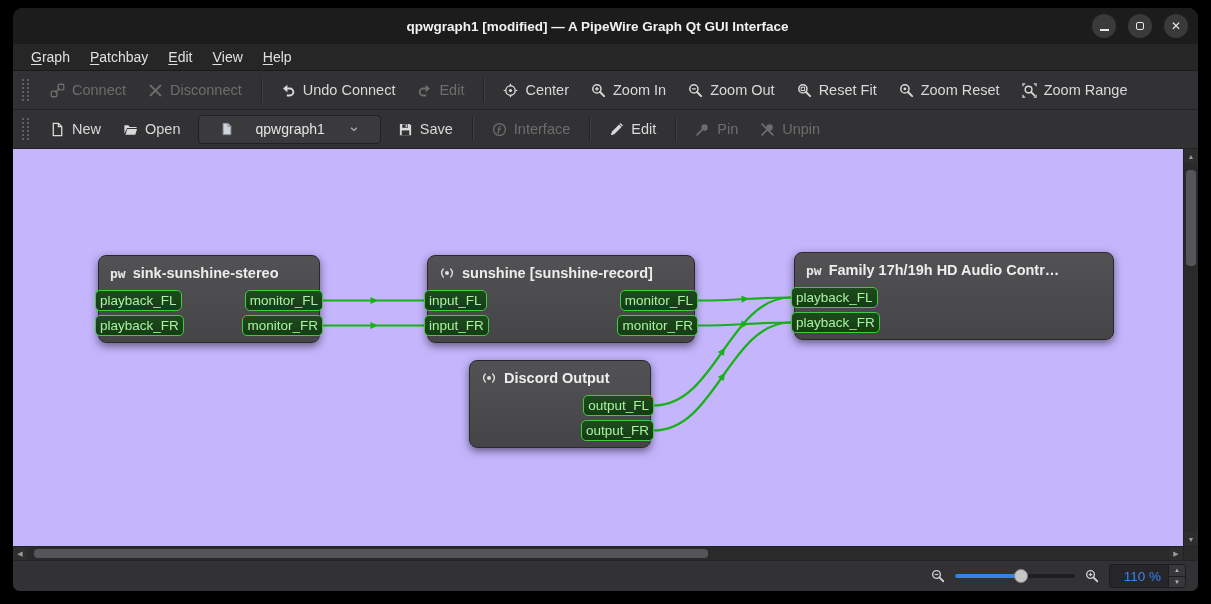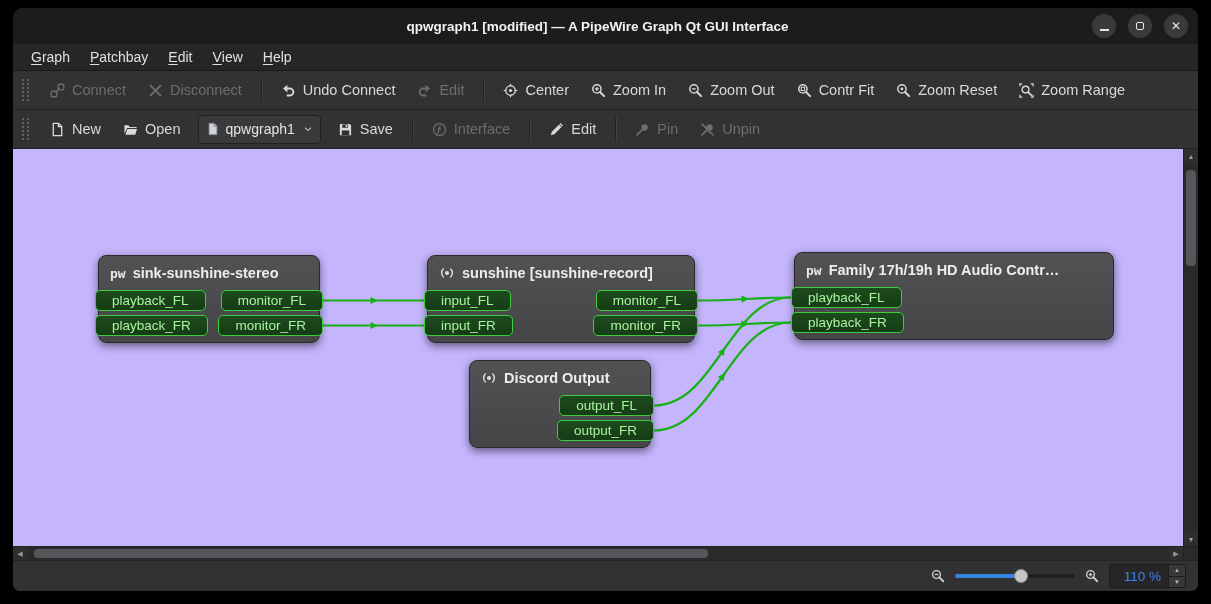--- a/index.html
+++ b/index.html
@@ -27,36 +27,36 @@
   .menu-item u{text-underline-offset:2px;}
   
   .toolbar{flex:0 0 38px;background:#323234;border-bottom:1px solid #232325;display:flex;align-items:center;padding:0 6px;gap:2px;}
   .tb-handle{width:3px;height:22px;border-left:2px dotted #606062;border-right:2px dotted #606062;margin:0 9px 0 3px;}
   .tb-btn{display:flex;align-items:center;gap:7px;padding:0 10px;height:30px;border-radius:4px;
     color:#d9d9d9;font-size:14.5px;white-space:nowrap;}
   .tb-btn.disabled{color:#6d6d6d;}
   .tb-icon{display:flex;}
   .tb-icon svg{display:block;}
   .tb-sep{width:1px;height:24px;background:#242426;box-shadow:1px 0 0 #404042;margin:0 7px;}
-  .tb-combo{display:flex;align-items:center;gap:6px;height:27px;padding:0 7px;margin:0 5px;
+  .tb-combo{display:flex;align-items:center;gap:22px;height:27px;padding:0 21px;margin:0 5px;
     background:#3a3a3c;border:1px solid #202022;border-radius:4px;color:#e4e4e4;font-size:14px;}
   .combo-arrow{display:flex;color:#bdbdbd;margin-left:2px;}
   
   .canvas-wrap{flex:1;display:flex;min-height:0;}
   .canvas{flex:1;position:relative;background:#c4b5fd;overflow:hidden;}
   #wires{position:absolute;inset:0;z-index:1;width:100%;height:100%;}
   .node{position:absolute;z-index:2;box-sizing:border-box;
     background:linear-gradient(#525254,#454547);border:1px solid #29292b;border-radius:8px;
     box-shadow:0 3px 9px rgba(0,0,0,.5);padding:4px 9px 6px;}
   .node-header{display:flex;align-items:center;gap:7px;height:26px;padding-left:2px;
     color:#ededed;font-size:14.5px;font-weight:bold;white-space:nowrap;overflow:hidden;}
   .node-icon{display:flex;color:#dedede;}
   .pw{font-family:"DejaVu Sans Mono",monospace;font-weight:bold;font-size:13px;color:#e8e8e8;}
   .port-row{display:flex;justify-content:space-between;align-items:center;height:21px;margin-top:4px;}
-  .port{box-sizing:border-box;font-size:13.5px;line-height:19px;padding:0 16px;border-radius:5px;
+  .port{box-sizing:border-box;font-size:13.5px;line-height:19px;padding:0 4px;border-radius:5px;
     border:1px solid #3ecb3e;color:#a9f2a0;background:linear-gradient(#1d4b1d,#163c16);white-space:nowrap;}
   .port.in{margin-left:-13px;}
   .port.out{margin-right:-13px;}
   .port-spacer{width:1px;}
   
   .vscroll{flex:0 0 14px;background:#2a2a2a;border-left:1px solid #222;display:flex;flex-direction:column;}
   .sc-arrow{flex:0 0 14px;display:flex;align-items:center;justify-content:center;color:#9a9a9a;font-size:7px;background:#2e2e2e;}
   .vs-track{flex:1;position:relative;}
   .vs-thumb{position:absolute;left:2px;right:2px;top:2%;height:26%;background:#56565a;border-radius:4px;}
   .hscroll-row{flex:0 0 14px;display:flex;}
@@ -180,21 +180,21 @@
         <span class="tb-label">Zoom Out</span>
       </div>
       <div class="tb-btn">
         <span class="tb-icon">
           <svg width="15" height="15" viewBox="0 0 16 16" fill="none" xmlns="http://www.w3.org/2000/svg">
             <circle cx="6.3" cy="6.3" r="4.4" stroke="currentColor" stroke-width="1.6"></circle>
             <path d="M9.6 9.6L14 14" stroke="currentColor" stroke-width="2.1" stroke-linecap="round"></path>
             <rect x="4.5" y="4.5" width="3.6" height="3.6" stroke="currentColor" stroke-width="1.1"></rect>
           </svg>
         </span>
-        <span class="tb-label">Contr Fit</span>
+        <span class="tb-label">Reset Fit</span>
       </div>
       <div class="tb-btn">
         <span class="tb-icon">
           <svg width="15" height="15" viewBox="0 0 16 16" fill="none" xmlns="http://www.w3.org/2000/svg">
             <circle cx="6.3" cy="6.3" r="4.4" stroke="currentColor" stroke-width="1.6"></circle>
             <path d="M9.6 9.6L14 14" stroke="currentColor" stroke-width="2.1" stroke-linecap="round"></path>
             <circle cx="6.3" cy="6.3" r="1.5" fill="currentColor"></circle>
           </svg>
         </span>
         <span class="tb-label">Zoom Reset</span>

